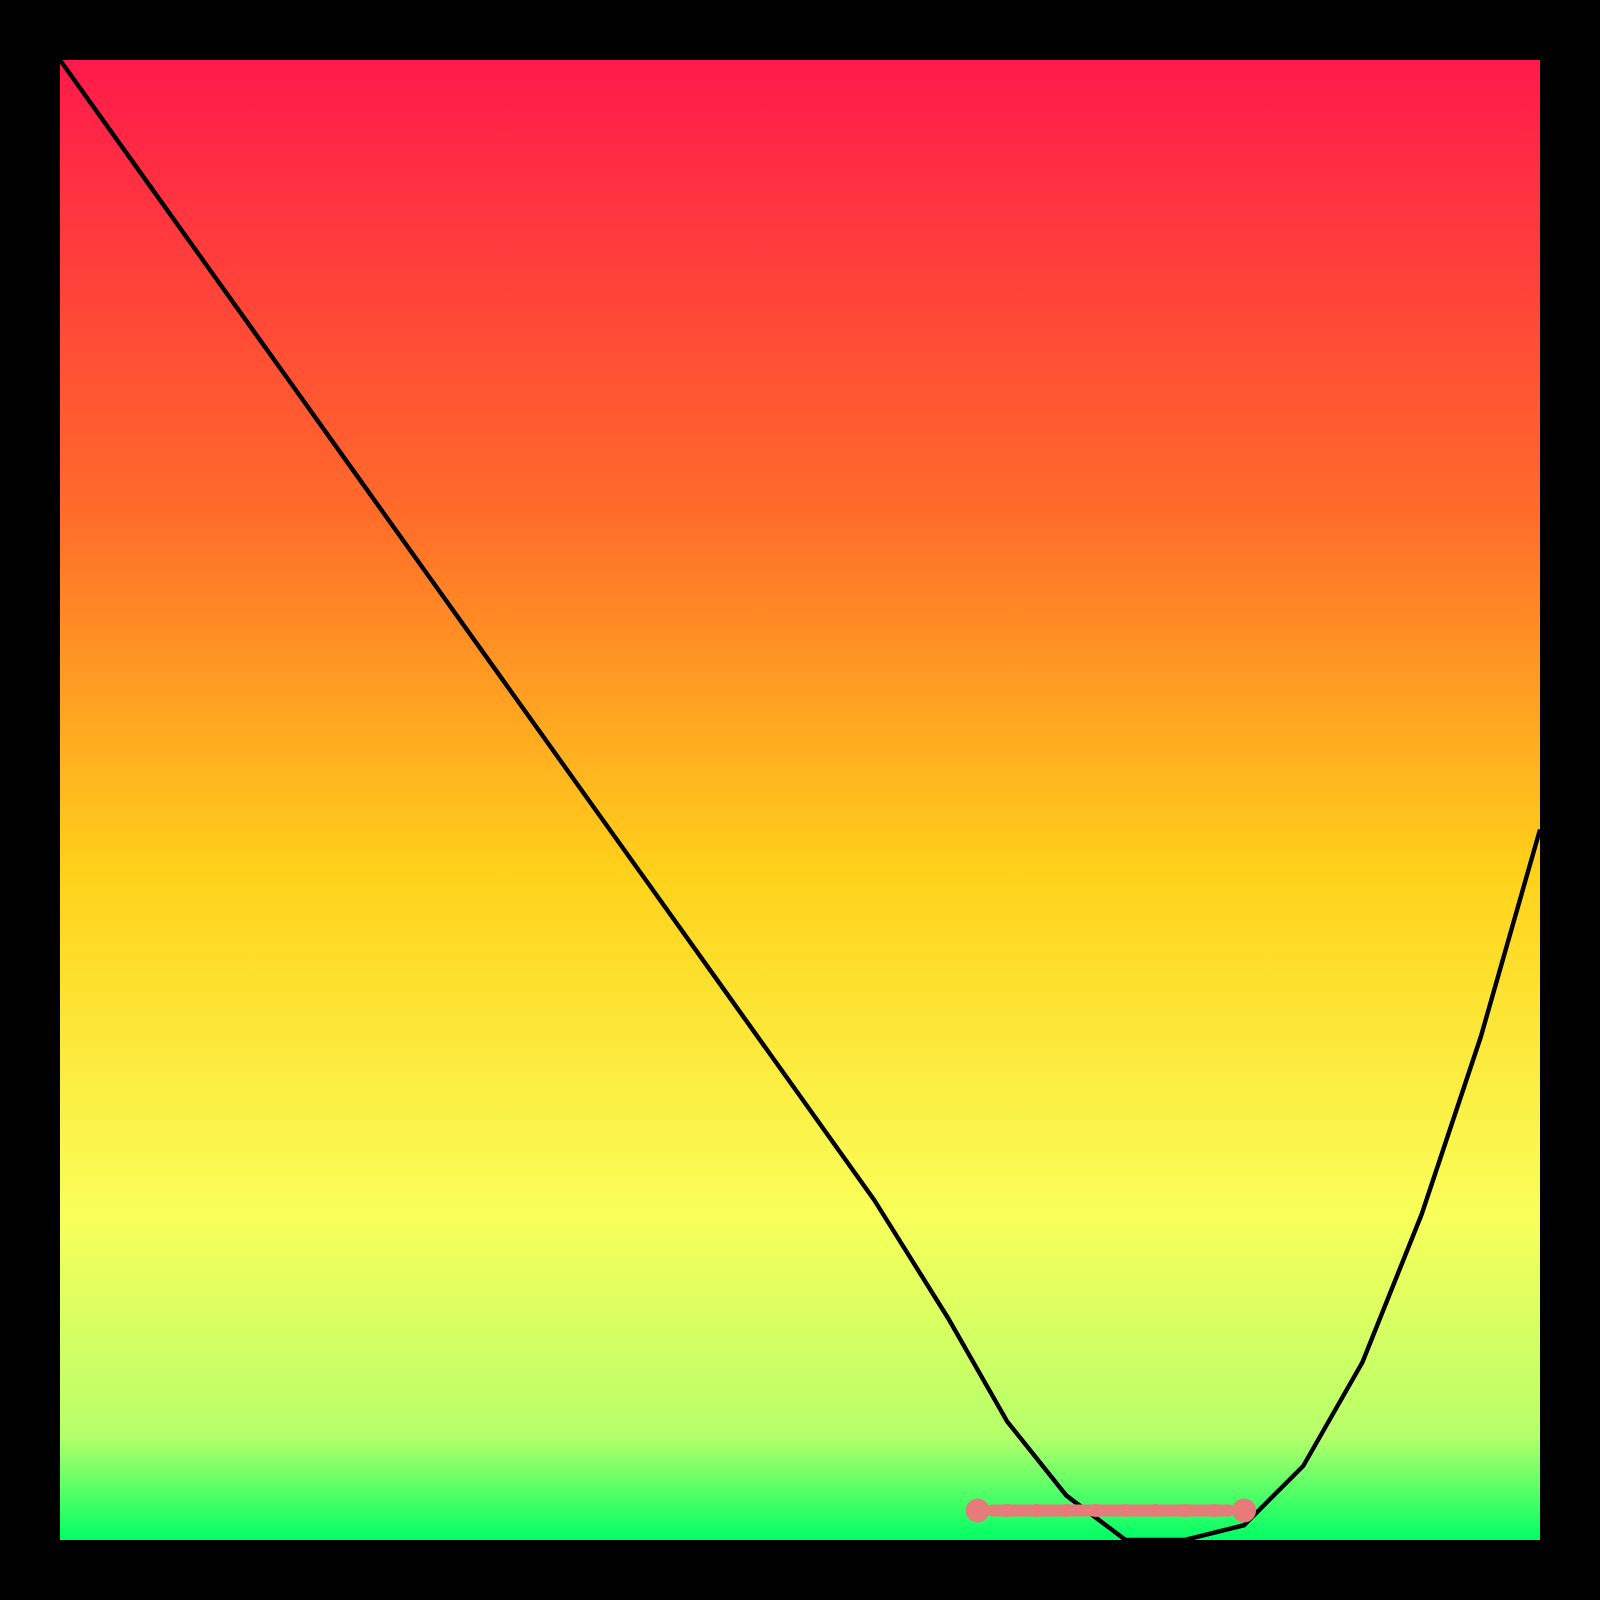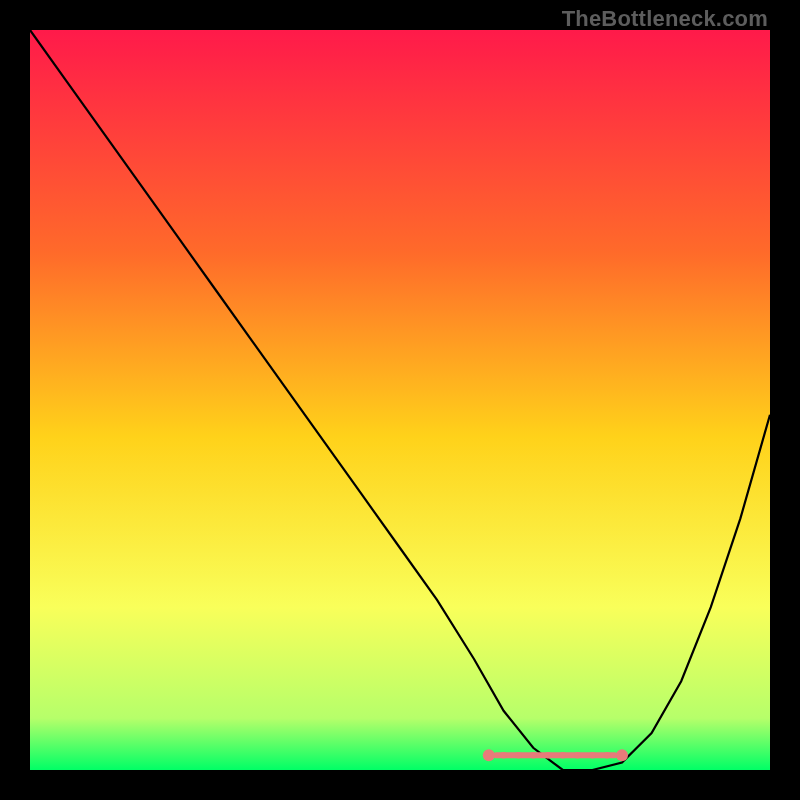--- a/index.html
+++ b/index.html
@@ -31,21 +31,20 @@
     font-weight: bold;
     color: #5d5d5d;
     letter-spacing: 0.2px;
   }
   svg { display: block; }
 </style>
 </head>
 <body>
 
 <div class="container">
-  <div class="watermark">TheBottleneck.com</div>
 
   <div class="plot-area">
     <svg id="chart-svg" width="740" height="740" viewBox="0 0 740 740">
       <defs>
         <linearGradient id="bg-grad" x1="0" y1="0" x2="0" y2="1">
           <stop id="g0" offset="0%" stop-color="#ff1a4a"></stop>
           <stop id="g1" offset="30%" stop-color="#ff6a2a"></stop>
           <stop id="g2" offset="55%" stop-color="#ffd21a"></stop>
           <stop id="g3" offset="78%" stop-color="#f9ff5a"></stop>
           <stop id="g4" offset="93%" stop-color="#b6ff6a"></stop>

